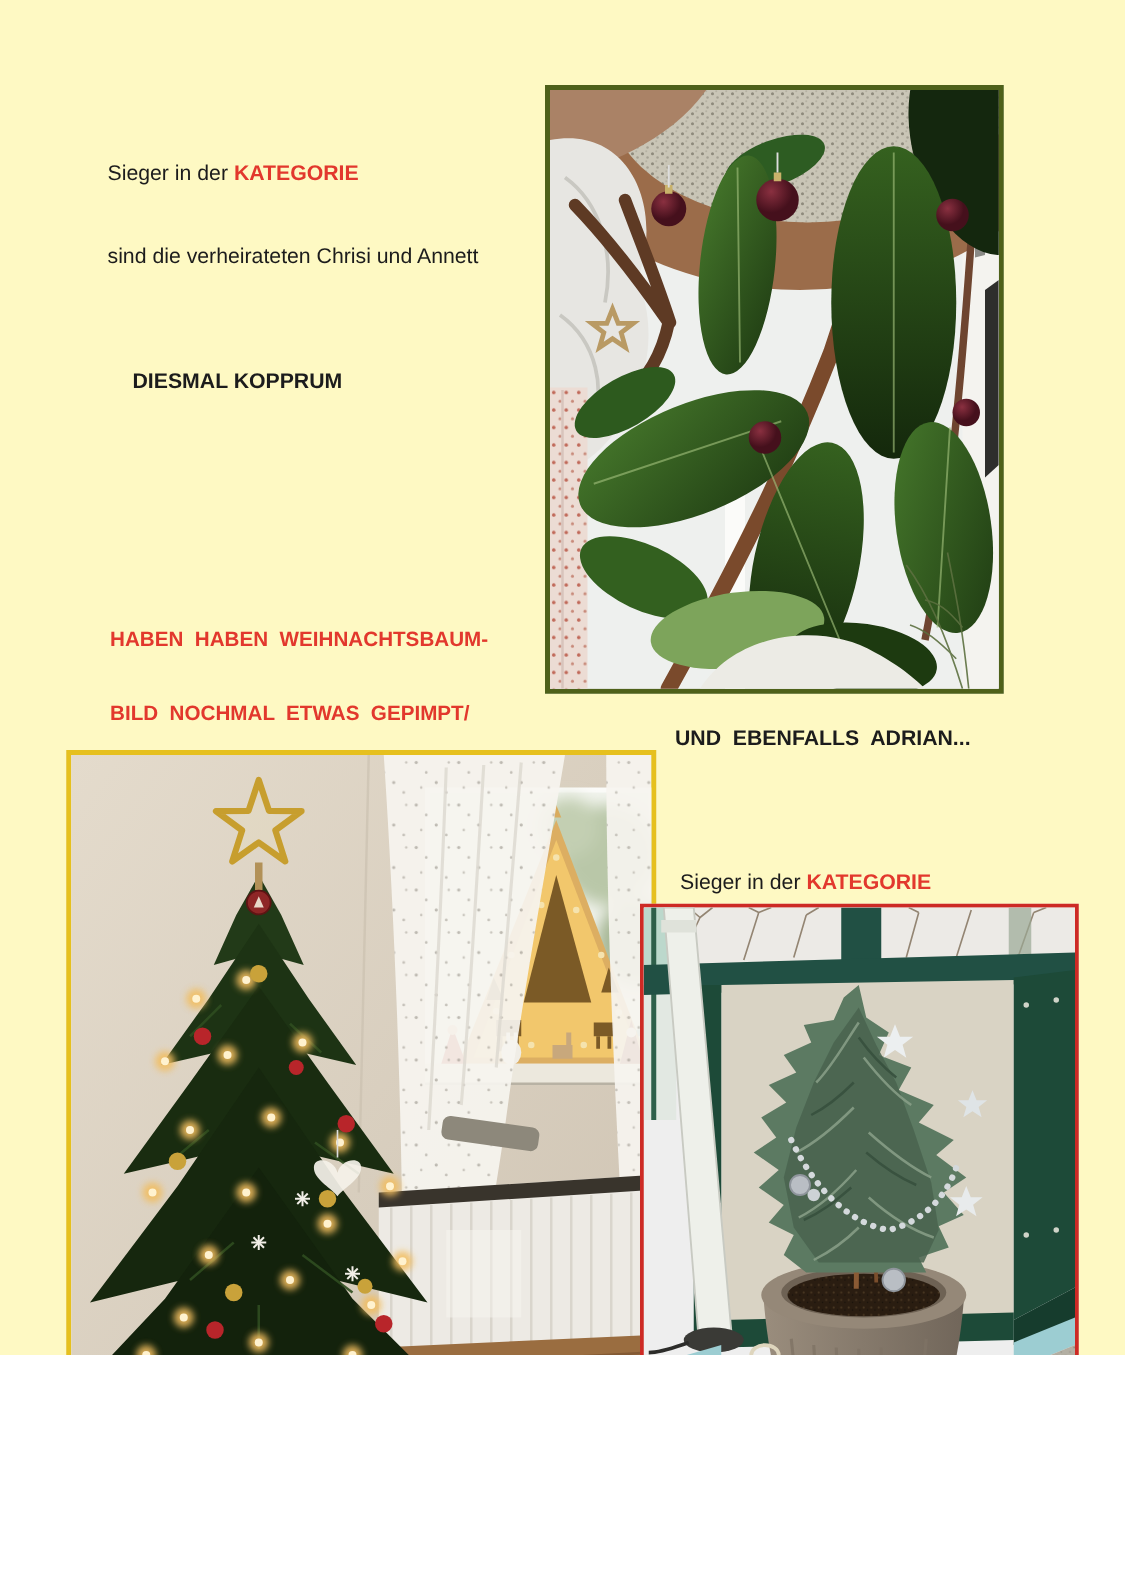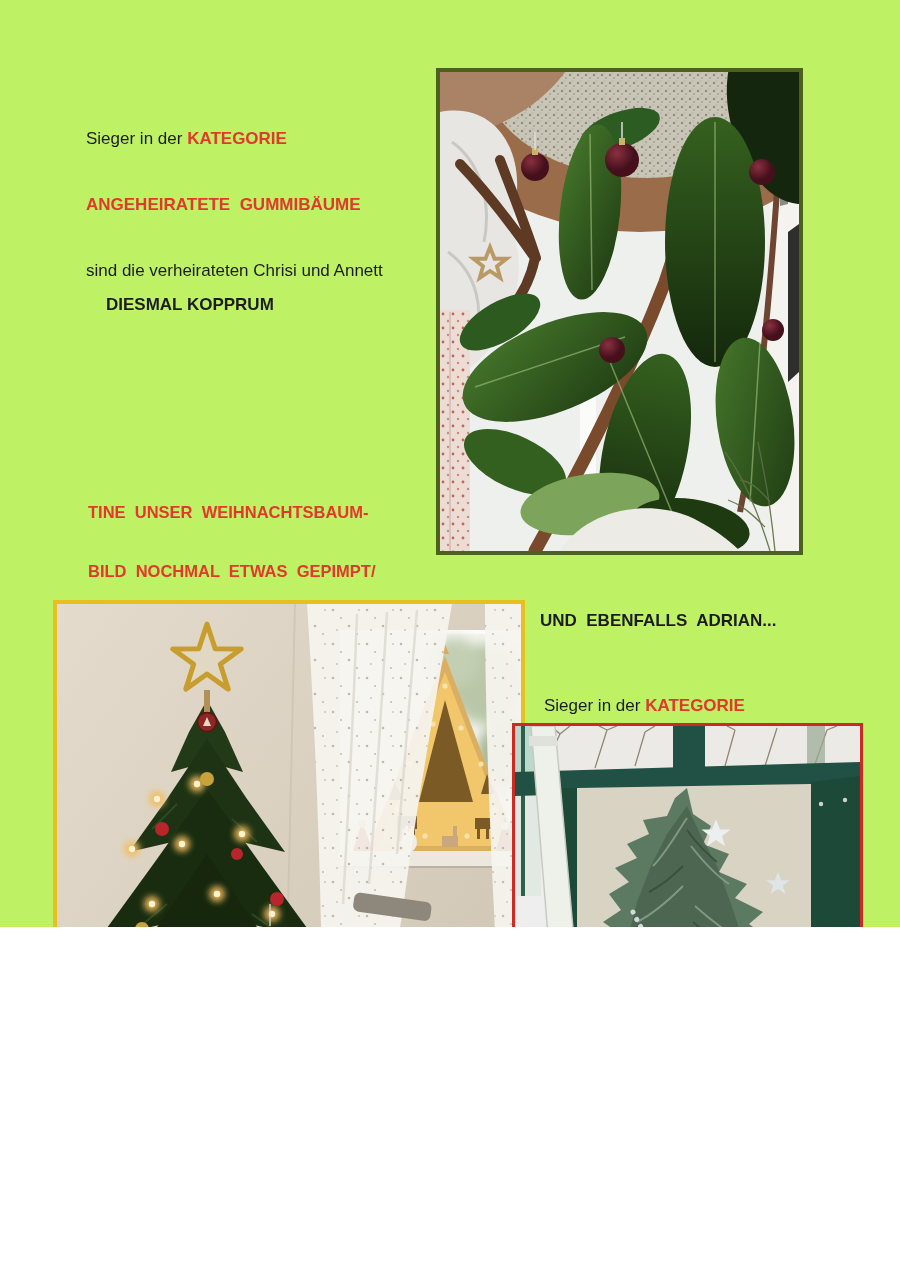--- a/index.html
+++ b/index.html
@@ -1,52 +1,51 @@
 <!DOCTYPE html>
 <html lang="de"><head>
 <meta charset="utf-8">
 <style>
   html,body{margin:0;padding:0;background:#fff;}
-  .page{position:relative;width:900px;height:927px;background:#bef264;
+  .page{position:relative;width:900px;height:1084px;background:#fef9c3;
         font-family:"Liberation Sans",sans-serif;overflow:hidden;}
   .tb{position:absolute;white-space:pre-wrap;color:#1c1c1c;}
   .line{white-space:pre-wrap;}
   .red{color:#e2382d;font-weight:700;}
   #block1{left:86px;top:84px;font-size:17px;line-height:22px;}
   #koprum{left:106px;top:295px;font-size:17px;font-weight:700;}
   #block2{left:88px;top:464px;font-size:16.5px;line-height:19.5px;}
   #block2 .winners{margin-top:3px;}
-  #adrian{left:540px;top:611px;font-size:17px;font-weight:700;}
+  #adrian{left:540px;top:581px;font-size:17px;font-weight:700;}
   #block3{left:544px;top:651px;font-size:17px;line-height:22px;}
   .photo{position:absolute;box-sizing:border-box;background:#eee;}
   .photo svg{display:block;width:100%;height:100%;}
   #photo1{left:436px;top:68px;width:367px;height:487px;border:4px solid #4e611a;}
   #photo2{left:53px;top:600px;width:472px;height:627px;border:4px solid #e6c01e;}
   #photo3{left:512px;top:723px;width:351px;height:464px;border:3px solid #cd2a24;z-index:5;}
   #beige-square{position:absolute;left:525px;top:1191px;width:37px;height:35px;border-radius:3px;
     background:radial-gradient(circle at 0 50%, #ffffff 0 6px, #ecd9a2 7px);z-index:6;}
   #brown-square{position:absolute;left:564px;top:1192px;width:37px;height:36px;background:#7b5a3a;
     color:#f2e3b2;display:flex;align-items:center;justify-content:center;
     font:700 29px "DejaVu Serif",serif;transform:rotate(-2deg);z-index:6;}
 </style>
 </head>
 <body>
 
 <div class="page">
 
   <div id="block1" class="tb">
     <div class="line"><span>Sieger in der </span><span class="red">KATEGORIE</span></div>
-    <div class="line red">ANGEHEIRATETE  GUMMIBÄUME</div>
     <div class="line">sind die verheirateten Chrisi und Annett</div>
   </div>
 
   <div id="koprum" class="tb">DIESMAL KOPPRUM</div>
 
   <div id="block2" class="tb">
-    <div class="line red">TINE  UNSER  WEIHNACHTSBAUM-</div>
+    <div class="line red">HABEN  HABEN  WEIHNACHTSBAUM-</div>
     <div class="line red">BILD  NOCHMAL  ETWAS  GEPIMPT/</div>
     <div class="line red">TINE  WITTLER  WAR  DA</div>
     <div class="line winners"> siegen Adrian, Franci, Marie und Mira</div>
     <div class="line">(die Pimpe [der Schwippbogen] ist Geschenk von den Schwiegereltern)</div>
   </div>
 
   <div id="adrian" class="tb">UND  EBENFALLS  ADRIAN...</div>
 
   <div id="block3" class="tb">
     <div class="line"><span>Sieger in der </span><span class="red">KATEGORIE</span></div>

